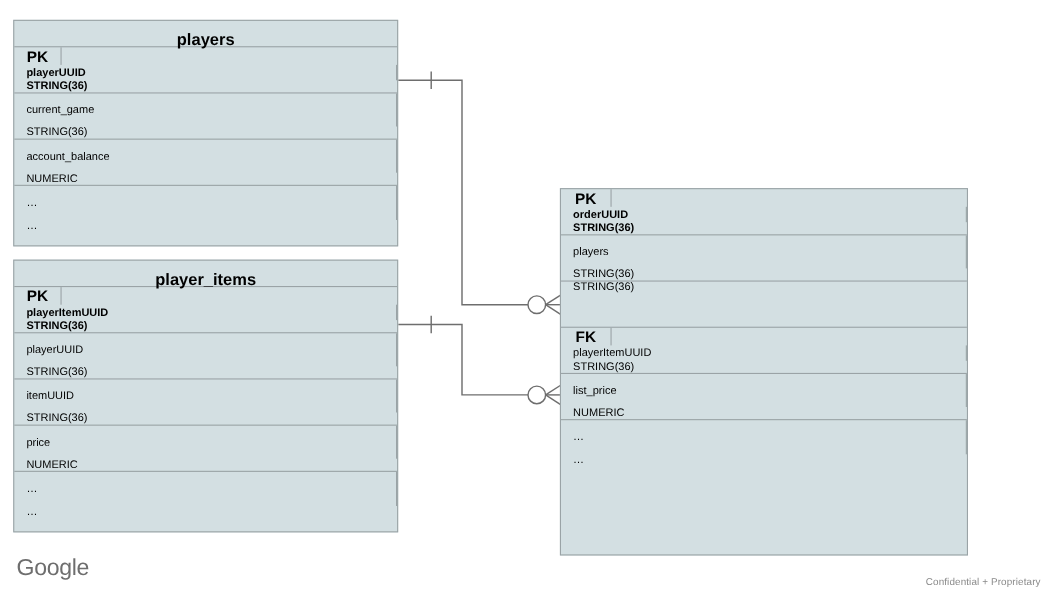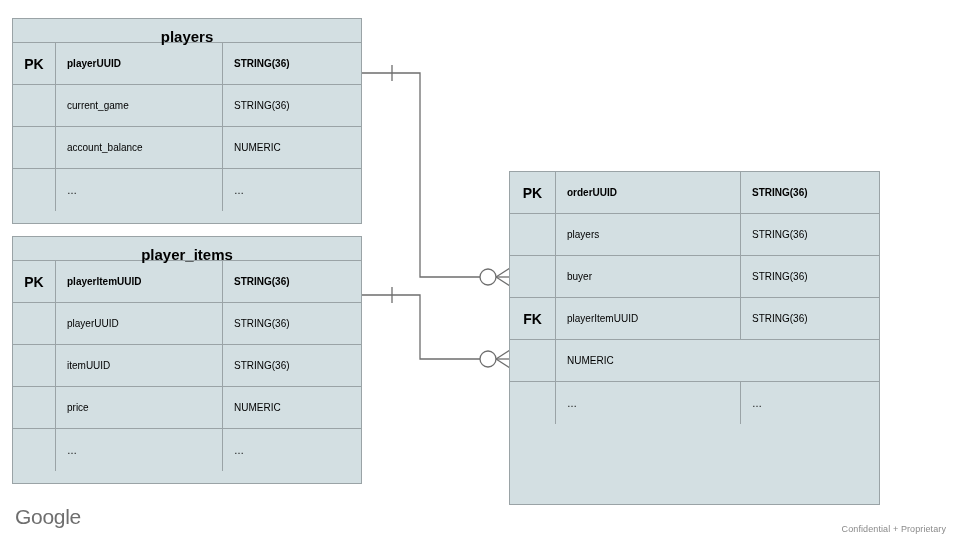--- a/index.html
+++ b/index.html
@@ -34,20 +34,21 @@
     font-size: 15px;
     color: #000000;
     border-bottom: 1px solid #9aa3a6;
     box-sizing: border-box;
   }
   .erow {
     display: flex;
     height: 42px;
     border-bottom: 1px solid #9aa3a6;
     box-sizing: border-box;
+    flex-direction: column;
   }
   .erow.last { border-bottom: none; }
   .c-key {
     flex: 0 0 auto;
     border-right: 1px solid #9aa3a6;
     box-sizing: border-box;
     display: flex;
     align-items: center;
     justify-content: center;
     font-size: 14px;
@@ -210,30 +211,30 @@
       <div class="c-name">orderUUID</div>
       <div class="c-type">STRING(36)</div>
     </div>
     <div class="erow">
       <div class="c-key"></div>
       <div class="c-name">players</div>
       <div class="c-type">STRING(36)</div>
     </div>
     <div class="erow">
       <div class="c-key"></div>
-      <div class="c-name">buyer</div>
       <div class="c-type">STRING(36)</div>
     </div>
     <div class="erow">
       <div class="c-key">FK</div>
       <div class="c-name">playerItemUUID</div>
       <div class="c-type">STRING(36)</div>
     </div>
     <div class="erow">
       <div class="c-key"></div>
+      <div class="c-name">list_price</div>
       <div class="c-type">NUMERIC</div>
     </div>
     <div class="erow last">
       <div class="c-key"></div>
       <div class="c-name">…</div>
       <div class="c-type">…</div>
     </div>
   </div>
 
   <div class="google-logo">Google</div>

